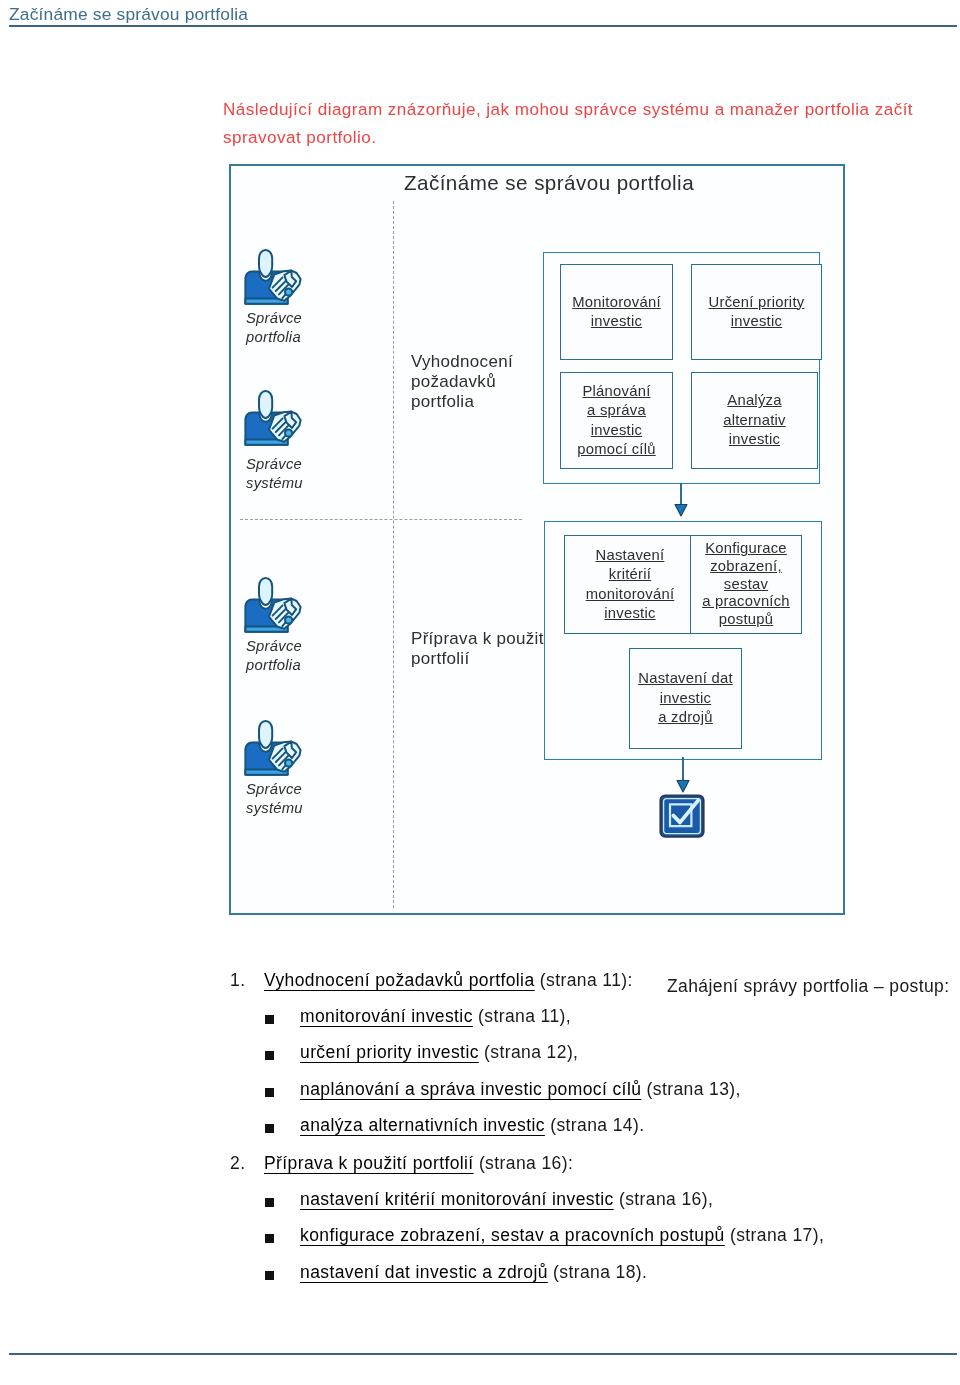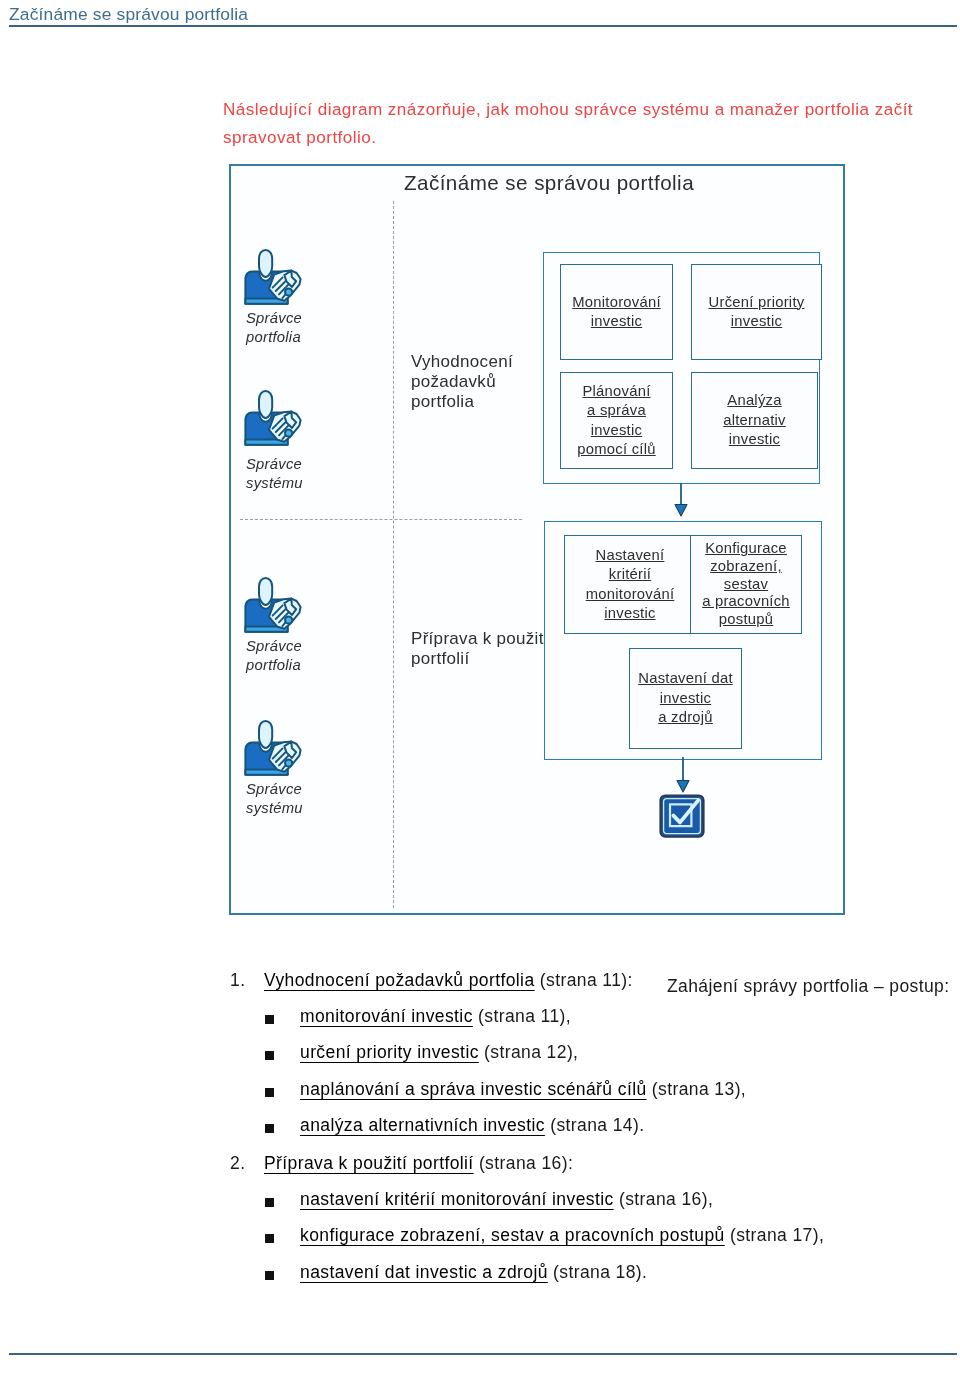--- a/index.html
+++ b/index.html
@@ -192,21 +192,21 @@
     <div class="uli" style="left:265px;top:1006px">
       <span class="bul"></span>
       <span class="txt"><a class="lnk">monitorování investic</a><span> (strana 11),</span></span>
     </div>
     <div class="uli" style="left:265px;top:1042px">
       <span class="bul"></span>
       <span class="txt"><a class="lnk">určení priority investic</a><span> (strana 12),</span></span>
     </div>
     <div class="uli" style="left:265px;top:1079px">
       <span class="bul"></span>
-      <span class="txt"><a class="lnk">naplánování a správa investic scénářů cílů</a><span> (strana 13),</span></span>
+      <span class="txt"><a class="lnk">naplánování a správa investic pomocí cílů</a><span> (strana 13),</span></span>
     </div>
     <div class="uli" style="left:265px;top:1115px">
       <span class="bul"></span>
       <span class="txt"><a class="lnk">analýza alternativních investic</a><span> (strana 14).</span></span>
     </div>
 
     <div class="oli" style="left:229px;top:1153px">
       <span class="num">2.</span>
       <span class="txt"><a class="lnk">Příprava k použití portfolií</a><span> (strana 16):</span></span>
     </div>

